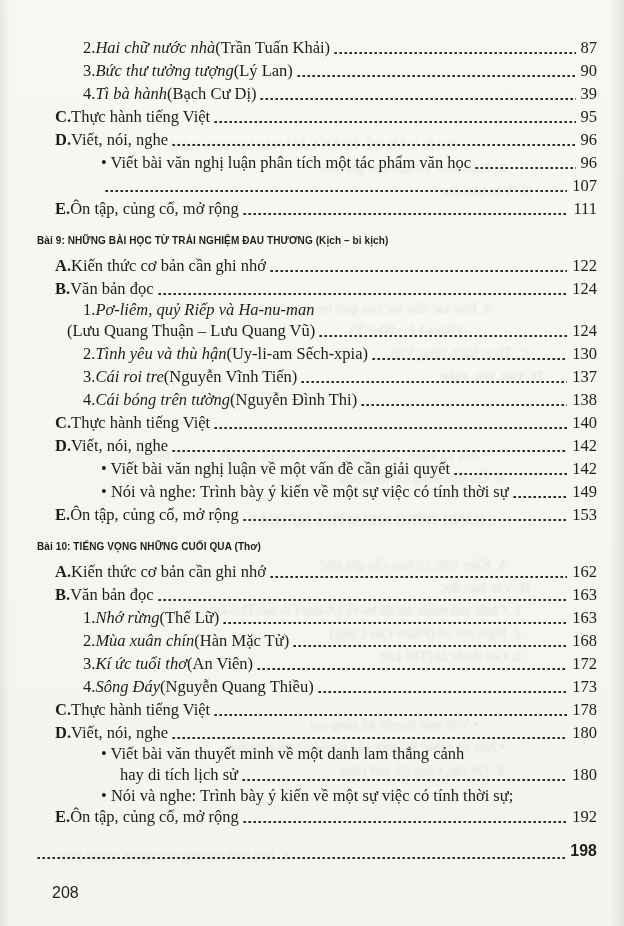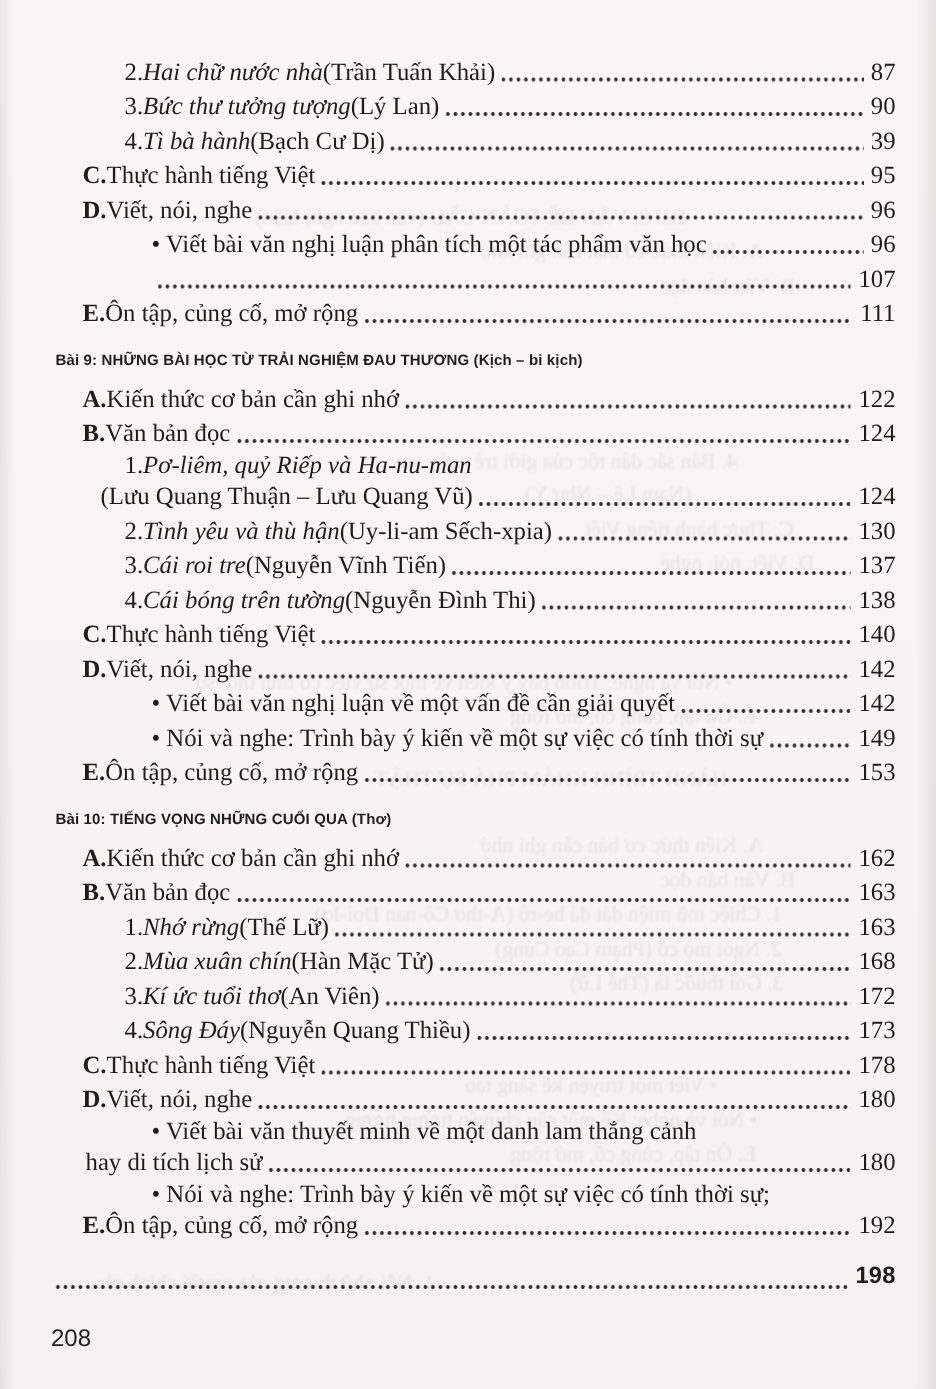--- a/index.html
+++ b/index.html
@@ -38,37 +38,37 @@
     padding-left:33px;
     font-family:"Liberation Sans", sans-serif;
     font-weight:700;font-size:15.8px;
     line-height:26px;min-height:26px;
     margin-top:10px;letter-spacing:0.1px;
   }
   .lv-a{padding-left:55px;}
   .lv-n{padding-left:83px;}
   .lv-b{padding-left:101px;}
   .lv-c{padding-left:67px;}
-  .lv-c2{padding-left:57px;text-align:center;}
+  .lv-c2{padding-left:120px;text-align:center;}
   .s-b{font-weight:700;}
   .s-i{font-style:italic;}
   .pg{margin-left:3px;}
   .lv-hf .pg{font-family:"Liberation Sans", sans-serif;font-weight:700;}
   .dots{
     flex:1 1 auto;
     height:4px;
     align-self:flex-end;
     margin:0 2px 4px 4px;
     background-image:radial-gradient(circle at 1.6px 2px,#2e2e2e 1.05px,rgba(0,0,0,0) 1.45px);
     background-size:5px 4px;
     background-repeat:repeat-x;
     min-width:12px;
   }
   .footer{
-    position:absolute;left:34px;top:884px;z-index:2;
+    position:absolute;left:52px;top:884px;z-index:2;
     font-family:"Liberation Sans", sans-serif;
     font-size:16px;color:#222;text-align:right;
   }
   .edge-right{
     position:absolute;right:0;top:0;width:14px;height:100%;z-index:3;
     background:linear-gradient(270deg,rgba(190,188,182,0.35),rgba(190,188,182,0));
     pointer-events:none;
   }
   .edge-left{
     position:absolute;left:0;top:0;width:10px;height:100%;z-index:3;

